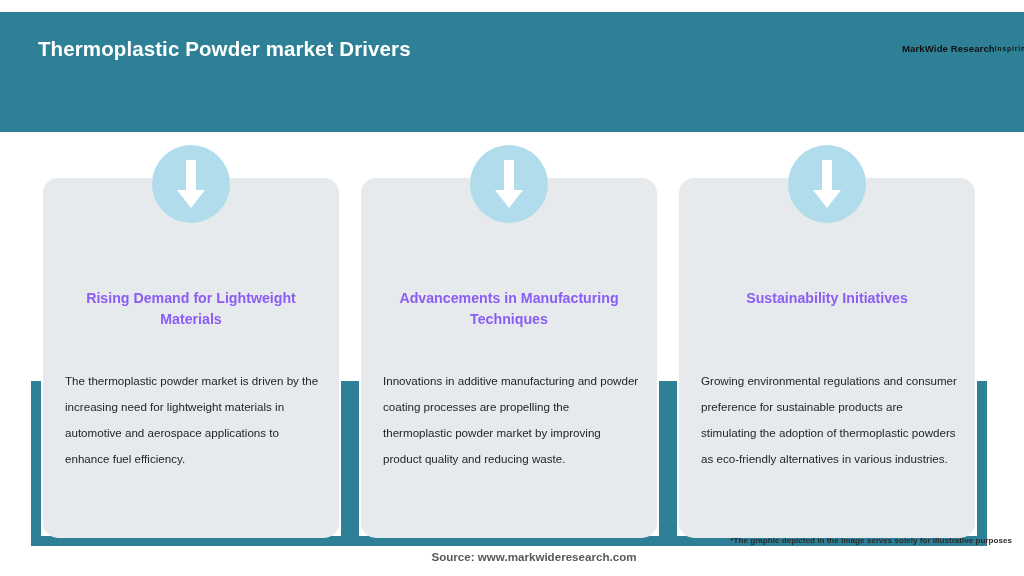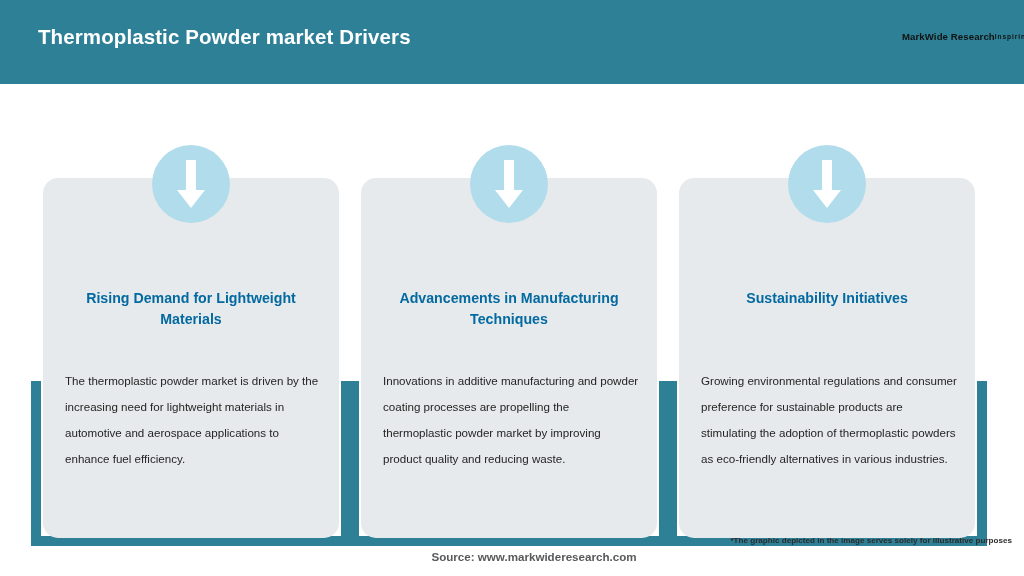--- a/index.html
+++ b/index.html
@@ -17,23 +17,23 @@
     position: relative;
     width: 1024px;
     height: 576px;
     background: #ffffff;
   }
 
   
   .header-band {
     position: absolute;
     left: 0;
-    top: 0;
+    top: 12px;
     width: 1024px;
-    height: 84px;
+    height: 120px;
     background: #2e8097;
   }
 
   .header-title {
     position: absolute;
     left: 38px;
     top: 25px;
     font-size: 20.5px;
     font-weight: bold;
     color: #ffffff;
@@ -119,21 +119,21 @@
   }
 
   .card-heading {
     position: absolute;
     left: 22px;
     right: 22px;
     top: 110px;
     text-align: center;
     font-size: 14.2px;
     font-weight: bold;
-    color: #0369a1;
+    color: #8b5cf6;
     line-height: 21px;
   }
 
   .card-body {
     position: absolute;
     left: 22px;
     right: 16px;
     top: 190px;
     text-align: left;
     font-size: 11.6px;

